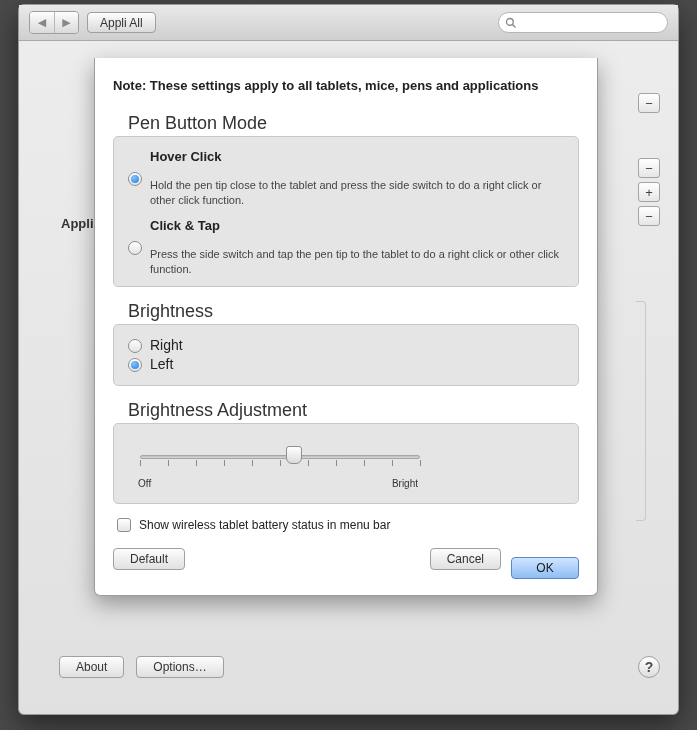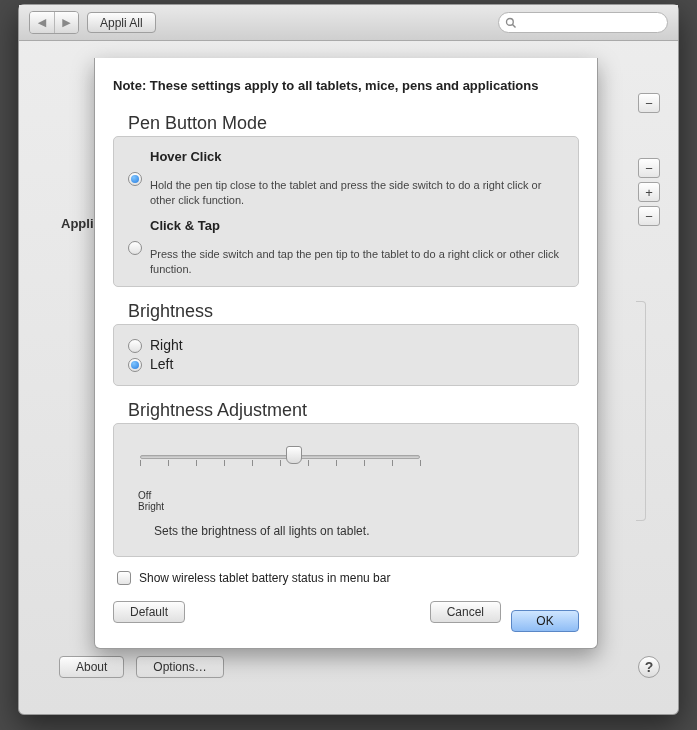--- a/index.html
+++ b/index.html
@@ -88,21 +88,21 @@
 .radio-desc { font-size:11px; color:#444; line-height:1.35; margin-top:14px; }
 
 .hand-row { display:flex; align-items:center; gap:8px; margin-bottom:3px; }
 .hand-label { font-size:14px; color:#222; }
 
 .slider-area { padding: 10px 8px 4px 8px; }
 .slider-track { position:relative; height:18px; margin: 2px 4px 0 4px; }
 .slider-line { position:absolute; top:7px; left:0; right:0; height:4px; border-radius:2px; background:linear-gradient(#bdbdbd,#d8d8d8); border:1px solid #a6a6a6; }
 .slider-tick { position:absolute; top:12px; width:1px; height:6px; background:#8d8d8d; }
 .slider-thumb { position:absolute; top:-2px; width:16px; height:18px; background:linear-gradient(#fff,#dcdcdc); border:1px solid #8f8f8f; border-radius:3px 3px 6px 6px; transform:translateX(-50%); }
-.slider-labels { display:flex; justify-content:space-between; font-size:10px; color:#333; margin-top:24px; padding: 0 2px; flex-direction: column; }
+.slider-labels { display:flex; justify-content:space-between; font-size:10px; color:#333; margin-top:12px; padding: 0 2px; }
 .slider-desc { font-size:12px; color:#333; margin: 12px 0 4px 18px; }
 
 .check-row { display:flex; align-items:flex-end; gap:8px; margin: 8px 0 16px 4px; }
 .checkbox { width:14px; height:14px; border:1px solid #8e8e8e; border-radius:3px; background:linear-gradient(#fff,#e5e5e5); }
 .check-label { font-size:12px; color:#222; }
 
 .sheet-btns { display:flex; align-items:flex-start; }
 .sheet-btns .spacer { flex:1; }
 .macbtn.primary { background: linear-gradient(#cfe6ff,#8fbdf5); border-color:#5a87c6; color:#1a1a1a; min-width:70px; justify-content:center;margin-top:9px; }
 .macbtn.fixed { min-width:68px; justify-content:center; }
@@ -201,21 +201,20 @@
           <div class="slider-tick" style="left: 60%;"></div>
           <div class="slider-tick" style="left: 70%;"></div>
           <div class="slider-tick" style="left: 80%;"></div>
           <div class="slider-tick" style="left: 90%;"></div>
           <div class="slider-tick" style="left: 100%;"></div>
         </div>
       <div class="slider-labels" style="width:284px;">
         <span>Off</span>
         <span>Bright</span>
       </div>
-      <div class="slider-desc">Sets the brightness of all lights on tablet.</div>
     </div>
   </div>
 
   <div class="check-row">
     <div class="checkbox"></div>
     <div class="check-label">Show wireless tablet battery status in menu bar</div>
   </div>
 
   <div class="sheet-btns">
     <div class="macbtn fixed">Default</div>

